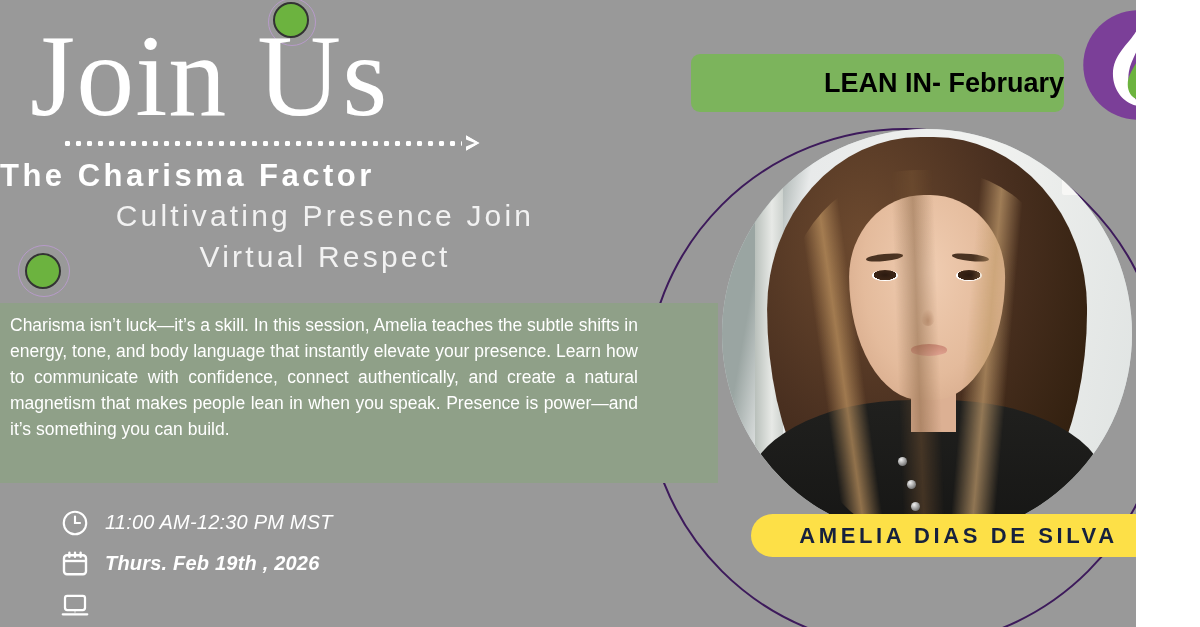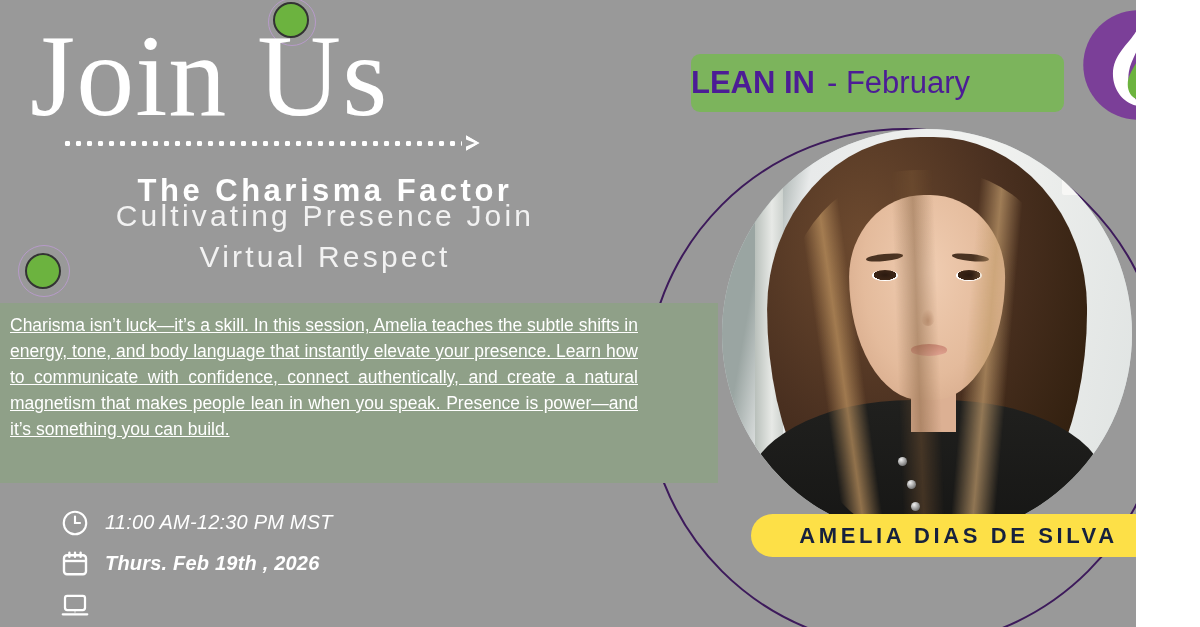--- a/index.html
+++ b/index.html
@@ -98,26 +98,25 @@
     border-top: 8px solid transparent;
     border-bottom: 8px solid transparent;
     clip-path: polygon(0 0, 100% 50%, 0 100%, 0 72%, 62% 50%, 0 28%);
   }
 
   .subtitle {
     position: absolute;
     left: 0;
     top: 158px;
     width: 650px;
-    text-align: center;
+    text-align: left;
     font-size: 31px;
     font-weight: bold;
     letter-spacing: 3.5px;
     color: #ffffff;
-    margin-top: 15px;
   }
 
   .tagline {
     position: absolute;
     left: 0;
     top: 196px;
     width: 650px;
     text-align: center;
     font-size: 30px;
     font-weight: 300;
@@ -137,21 +136,20 @@
   }
   .desc-text {
     position: absolute;
     left: 10px;
     top: 312px;
     width: 628px;
     font-size: 17.5px;
     line-height: 26px;
     color: #ffffff;
     text-align: justify;
-    text-decoration: underline;
   }
 
   
   .details {
     position: absolute;
     left: 58px;
     top: 502px;
     font-style: italic;
   }
   .detail-row {
@@ -179,26 +177,26 @@
   .badge {
     position: absolute;
     left: 691px;
     top: 54px;
     width: 373px;
     height: 58px;
     background: #7cb45c;
     border-radius: 9px;
     display: flex;
     align-items: center;
-    justify-content: flex-start;
-    color: #4c1d95;
-    font-size: 31px;
+    justify-content: flex-end;
+    color: #000000;
+    font-size: 27px;
   }
   .badge .b-strong { font-weight: bold; }
-  .badge .b-rest { font-weight: 400; margin-left: 12px; }
+  .badge .b-rest { font-weight: 700; }
 
   
   .logo {
     position: absolute;
     left: 1081px;
     top: 8px;
     width: 114px;
     height: 114px;
   }
 

